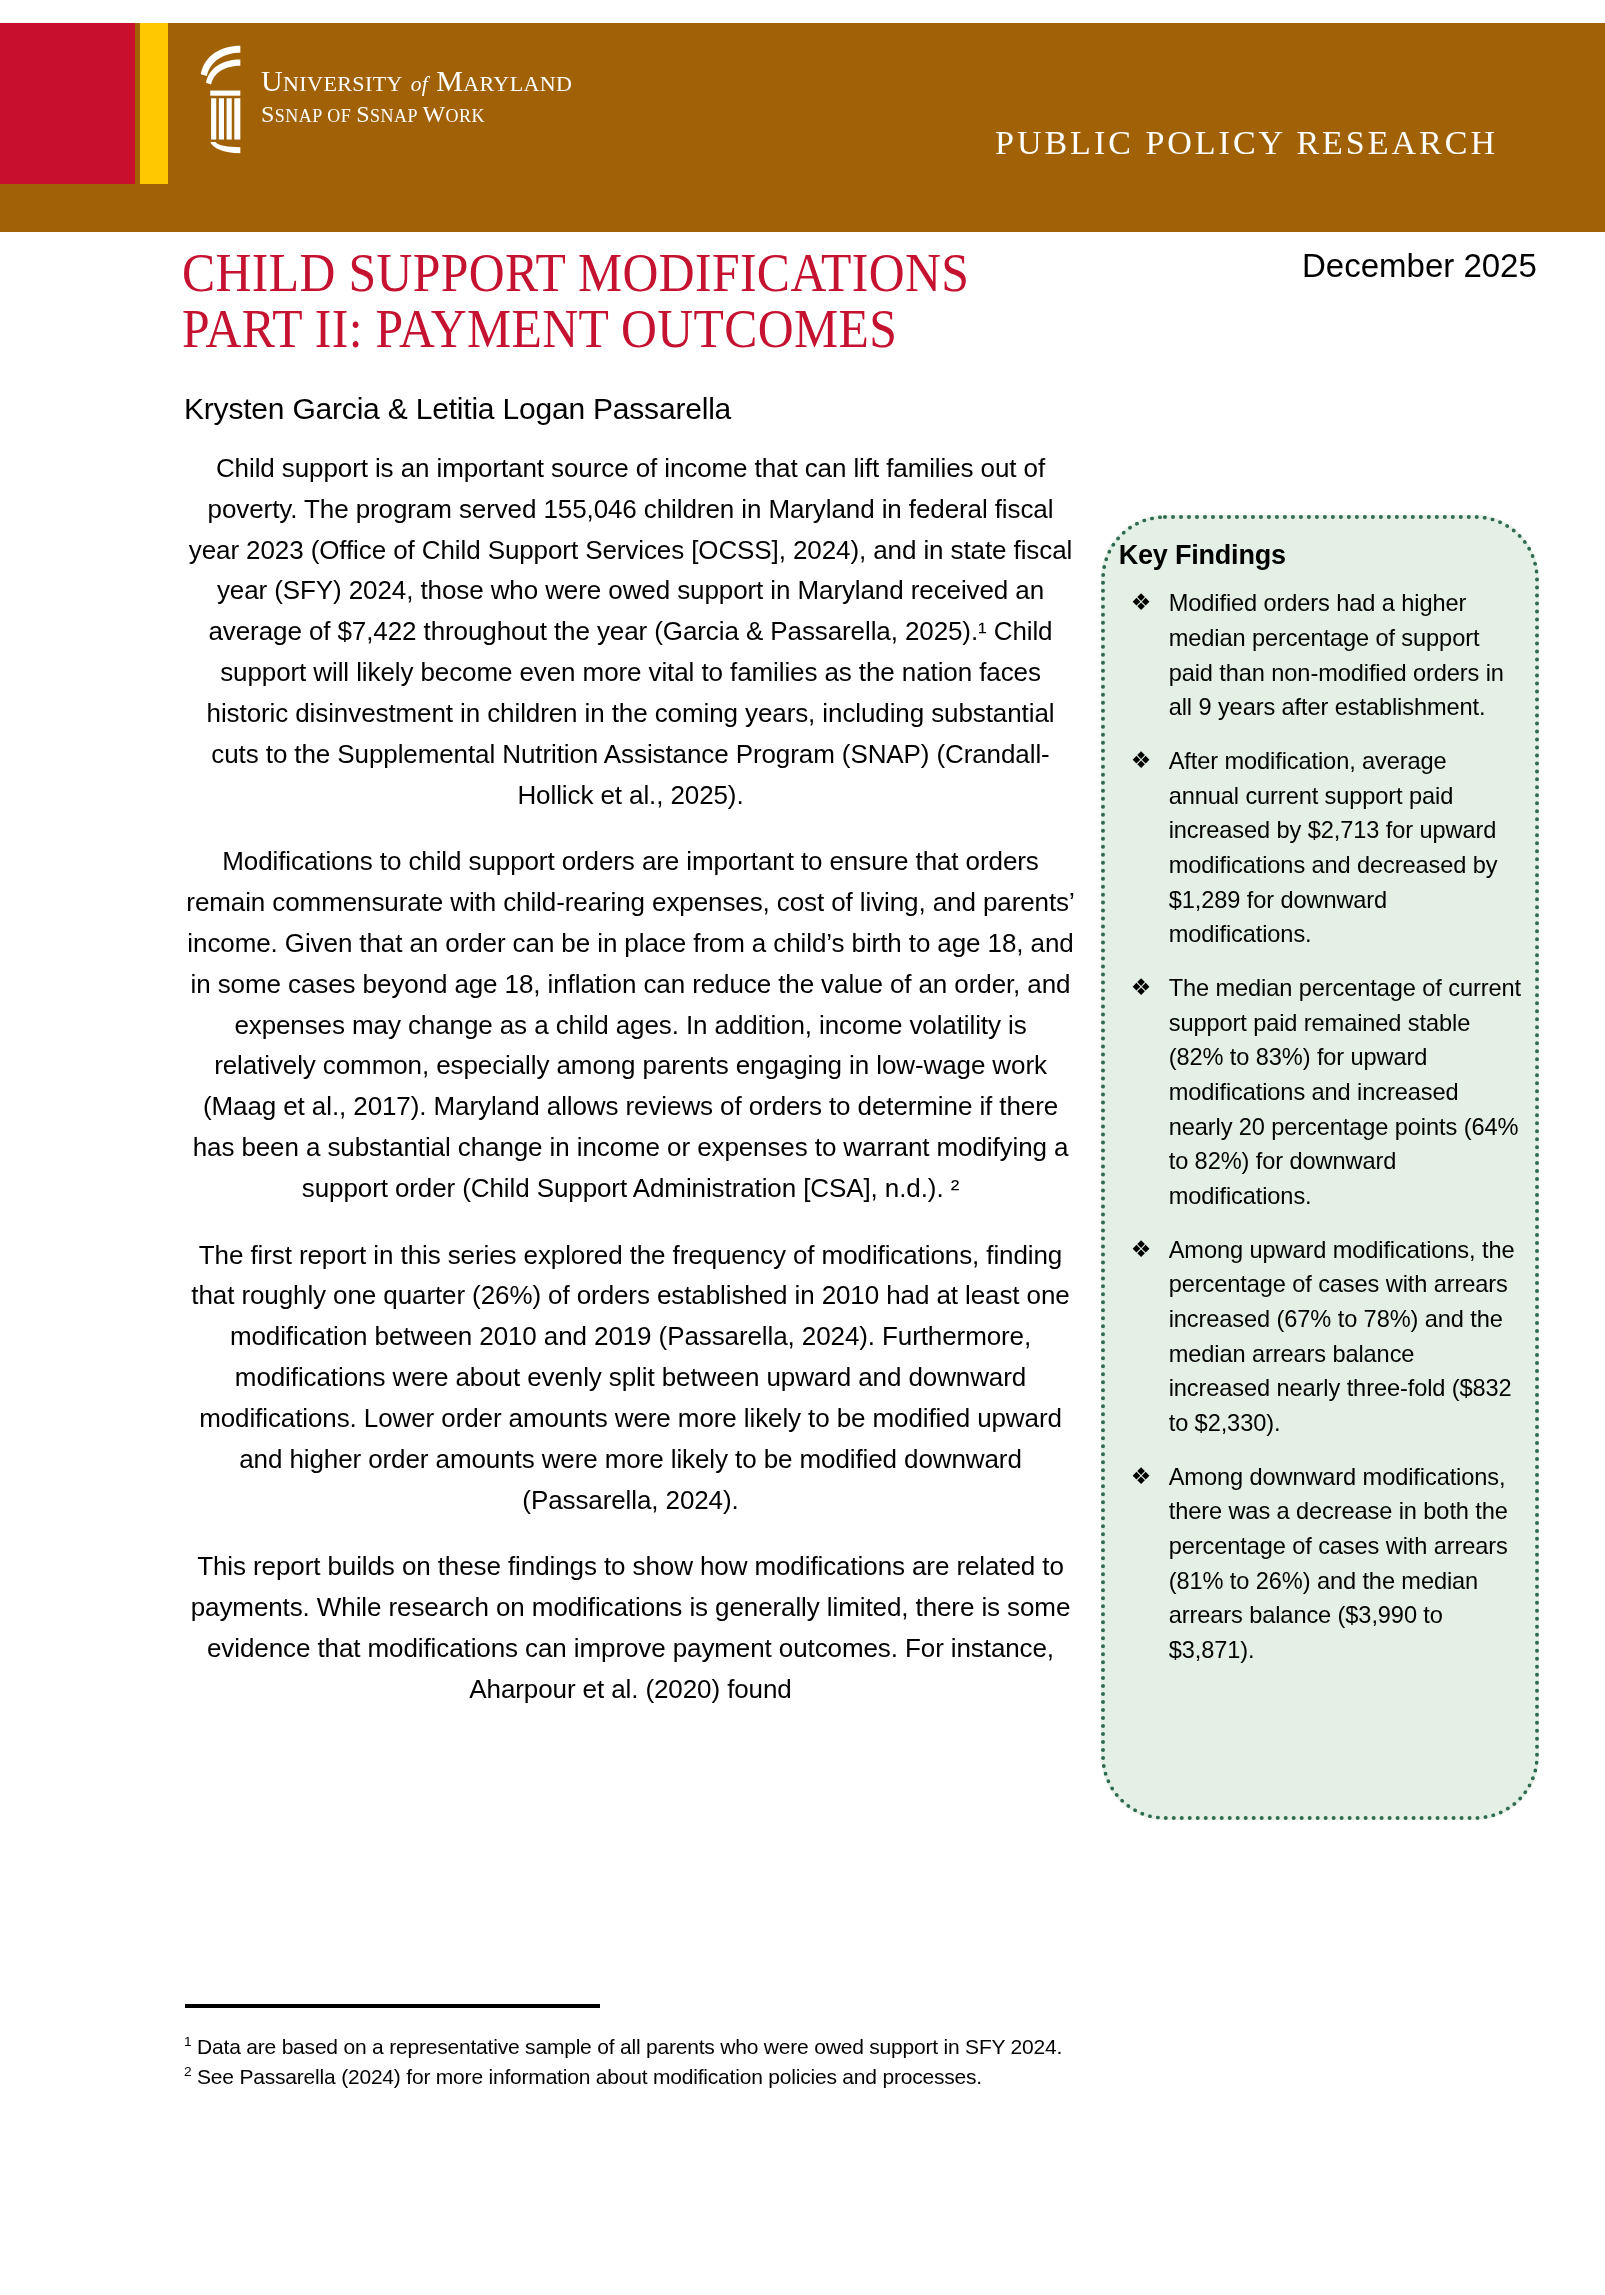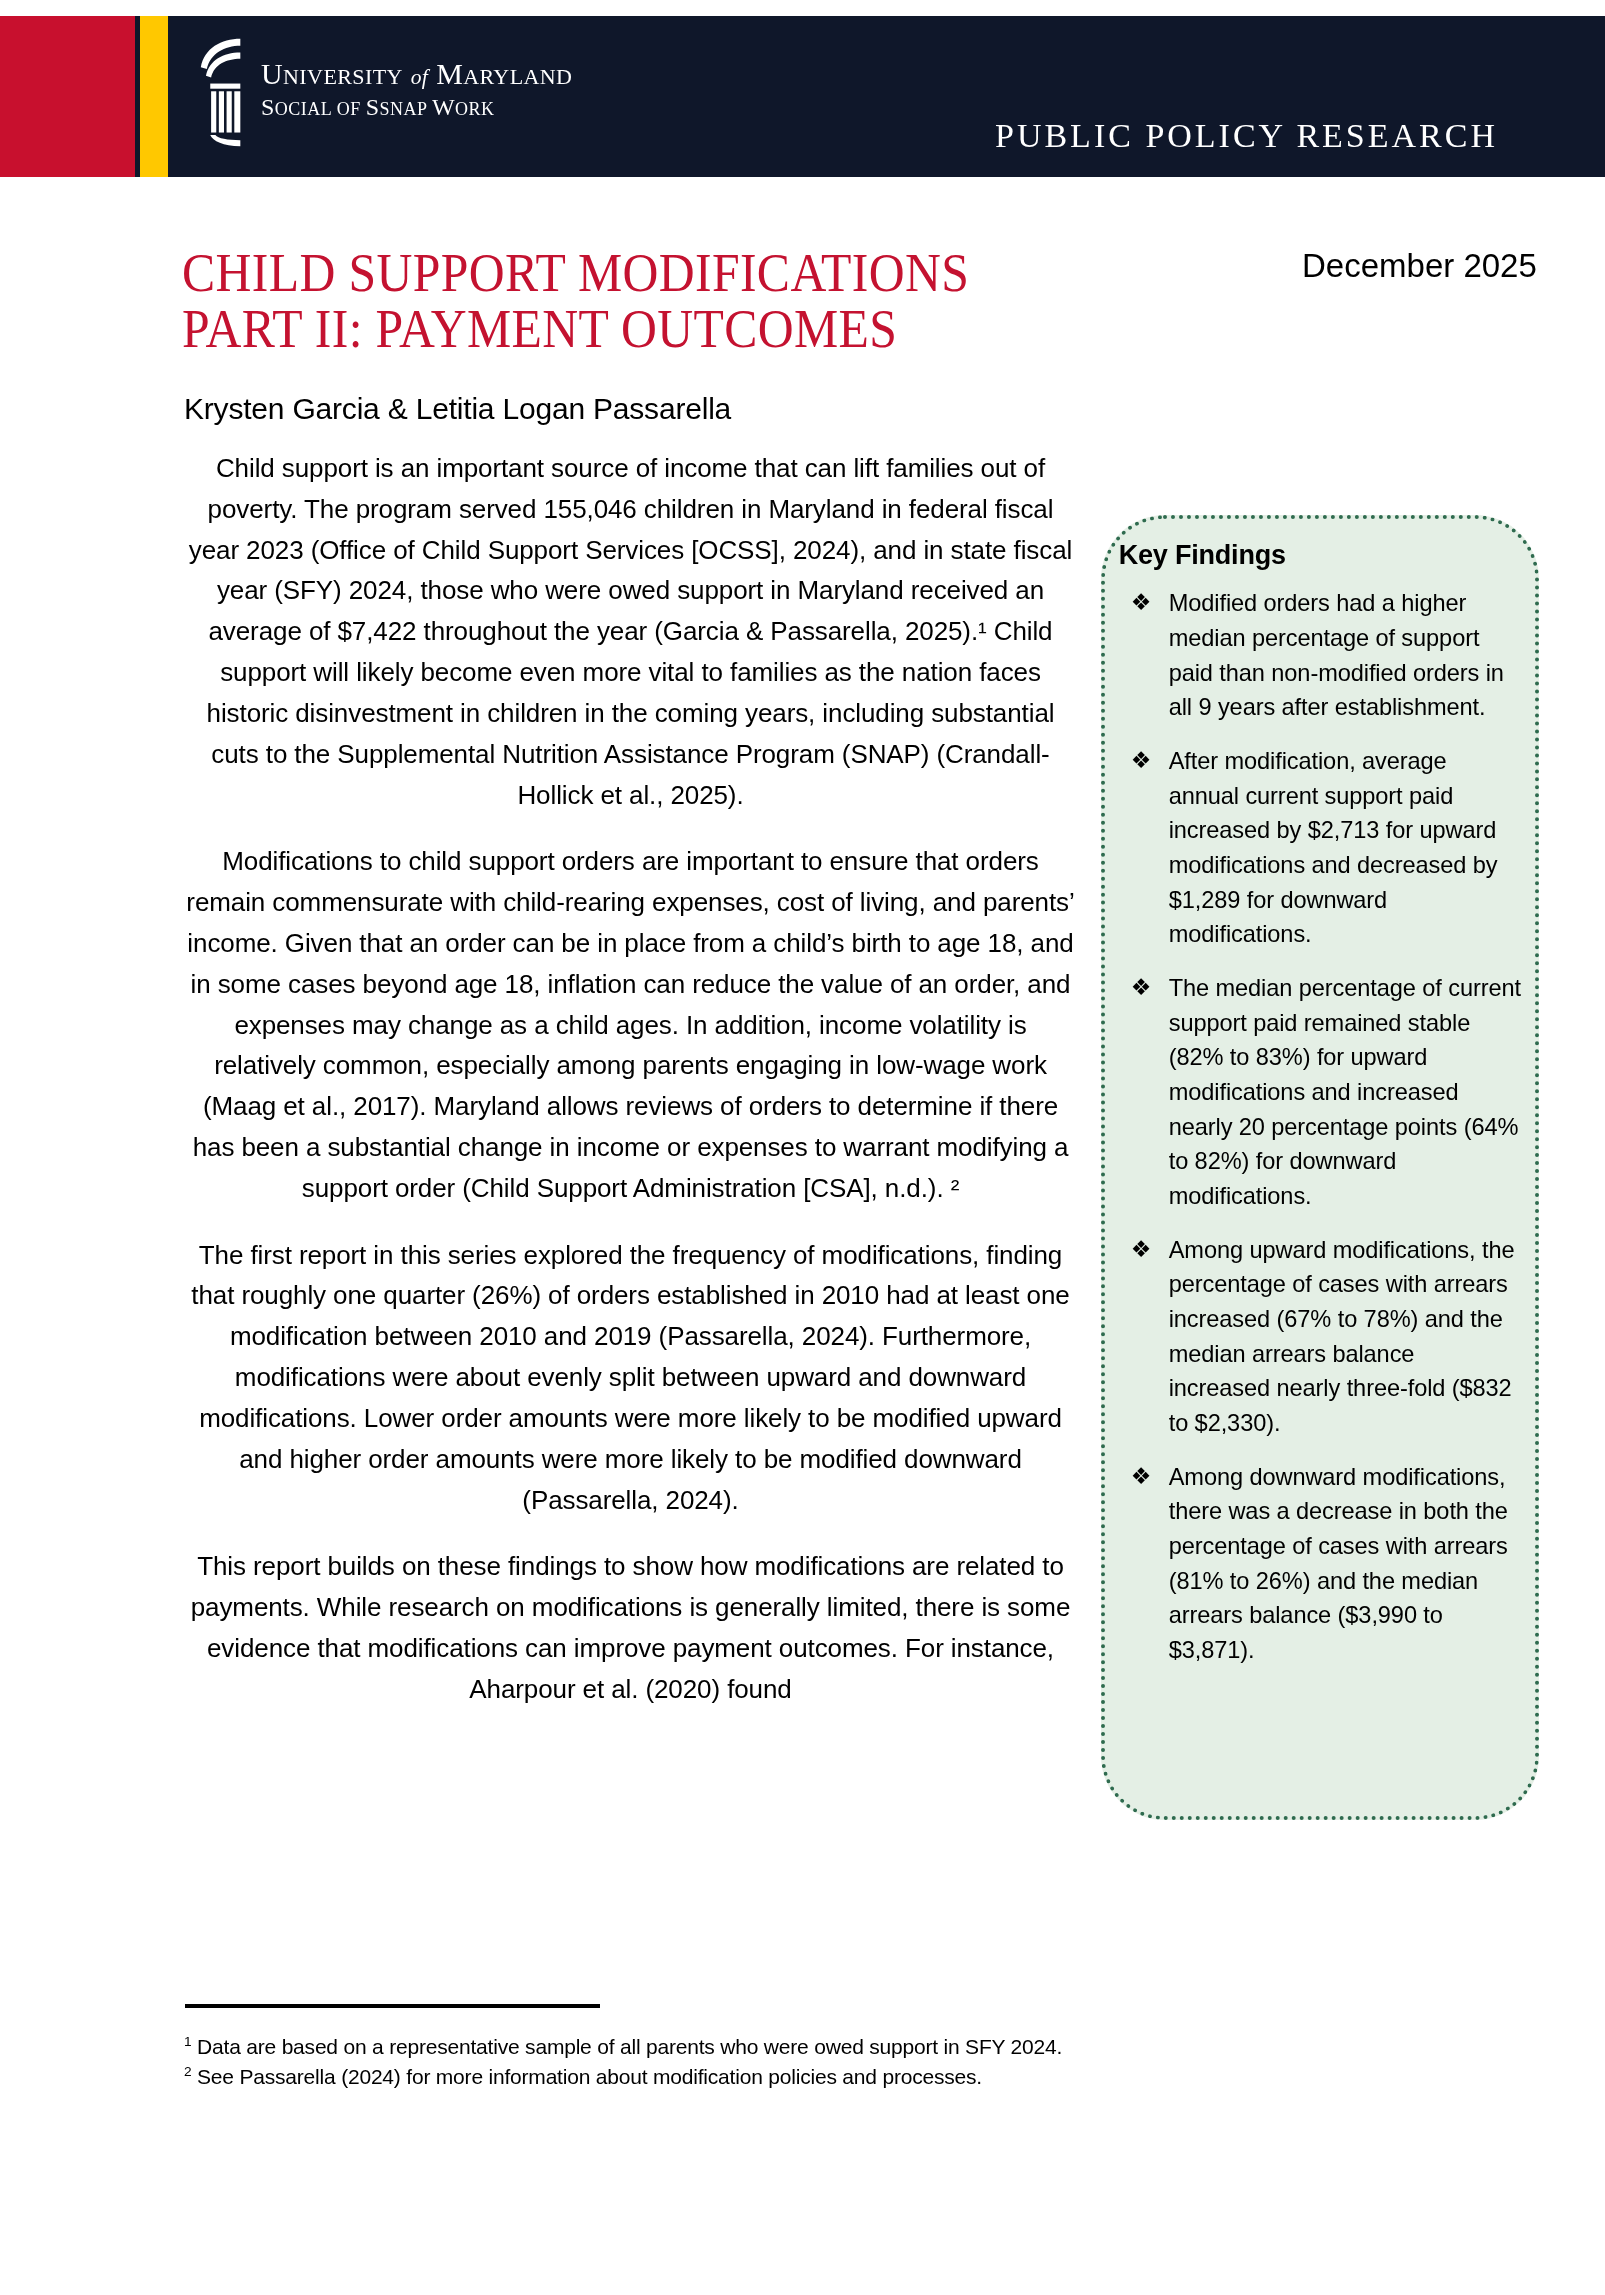--- a/index.html
+++ b/index.html
@@ -11,23 +11,23 @@
     width: 1606px; height: 2295px;
     position: relative;
     font-family: "Liberation Sans", sans-serif;
     color: #000;
     overflow: hidden;
   }
 
   
   #header-banner {
     position: absolute;
-    left: 0; top: 16px;
-    width: 1606px; height: 161px;
-    background: #0f172a;
+    left: 0; top: 23px;
+    width: 1606px; height: 209px;
+    background: #a16207;
   }
   #header-red-stripe {
     position: absolute;
     left: 0; top: 0;
     width: 135px; height: 161px;
     background: #C8102E;
   }
   #header-gold-stripe {
     position: absolute;
     left: 140px; top: 0;
@@ -210,21 +210,21 @@
         <path d="M13 53 L48 53 L48 59 L13 59 Z" fill="#ffffff"></path>
         <rect x="14" y="62" width="6" height="48" fill="#ffffff"></rect>
         <rect x="23" y="62" width="6" height="48" fill="#ffffff"></rect>
         <rect x="32" y="62" width="6" height="48" fill="#ffffff"></rect>
         <rect x="41" y="62" width="7" height="48" fill="#ffffff"></rect>
         <path d="M13 113 C16 120 28 126 48 126 L48 119 C33 119 22 117 19 113 Z" fill="#ffffff"></path>
       </svg>
     </div>
     <div id="logo-wordmark">
       <div class="wm-line1"><span>U</span><span class="small">NIVERSITY</span> <span class="of">of</span> <span>M</span><span class="small">ARYLAND</span></div>
-      <div class="wm-line2"><span>S</span><span class="small">OCIAL OF </span><span>S</span><span class="small">SNAP </span><span>W</span><span class="small">ORK</span></div>
+      <div class="wm-line2"><span>S</span><span class="small">SNAP OF </span><span>S</span><span class="small">SNAP </span><span>W</span><span class="small">ORK</span></div>
     </div>
   </div>
 
   <div id="banner-tagline">PUBLIC POLICY RESEARCH</div>
 </div>
 
 <div id="page-body">
 
   <div id="report-title">CHILD SUPPORT MODIFICATIONS
 PART II: PAYMENT OUTCOMES</div>

